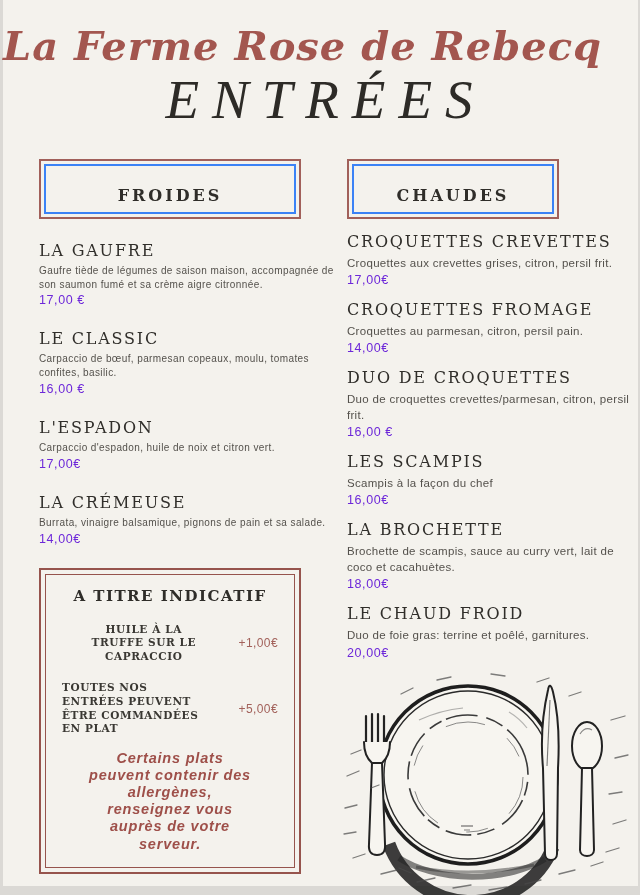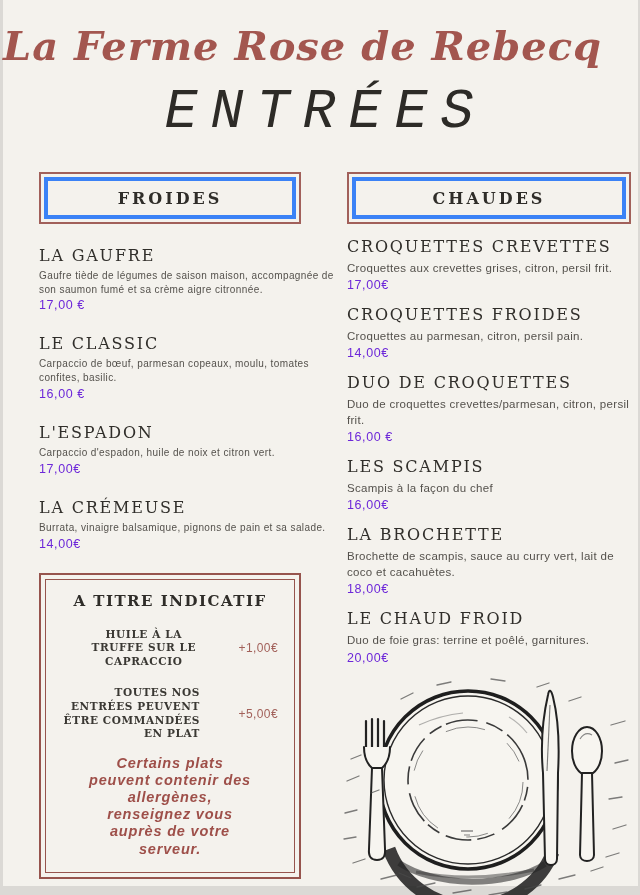--- a/index.html
+++ b/index.html
@@ -19,43 +19,43 @@
   .brand {
     text-align:left;
     font-family:"DejaVu Serif", serif;
     font-style:italic; font-weight:bold;
     font-size:40px; line-height:1.1;
     color:#a3564f;
     letter-spacing:1px;
   }
   .page-title {
     text-align:center;
-    font-family:Liberation Mono, monospace;
+    font-family:Liberation Serif, serif;
     font-style:italic;
     font-size:55px; line-height:1.05;
     color:#2d2b27;
     letter-spacing:13px;
     padding-left:10px;
-    margin-top:16px;
+    margin-top:3px;
   }
   .columns { display:flex; padding:0 36px; margin-top:30px; }
   .col-left  { width:298px; flex:none; }
   .col-right { width:292px; flex:none; margin-left:10px; }
 
   .section-header {
     border:2px solid #a1605a;
     padding:3px;
     width:262px; box-sizing:border-box;
     background:transparent;
   }
-  .col-right .section-header { width:284px; }
+  .col-right .section-header { width:212px; }
   .section-header .shx-inner {
-    border:4px solid #3b82f6;
-    text-align:center;
-    padding:8px 0 7px;
+    border:2px solid #3b82f6;
+    text-align:center;
+    padding:20px 0 7px;
     font-family:"DejaVu Serif", serif;
     font-weight:bold;
     font-size:16px;
     letter-spacing:3px;
     color:#2f2d29;
   }
 
   .item { margin-top:22px; }
   .col-right .item { margin-top:13px; }
   .col-left .item:first-of-type { margin-top:26px; }
@@ -103,21 +103,21 @@
   .notice-label {
     font-family:"DejaVu Serif", serif;
     font-weight:bold;
     font-size:10.5px;
     letter-spacing:0.6px;
     line-height:1.3;
     color:#3a3833;
     flex:1;
   }
   .row-truffe .notice-label { text-align:center; max-width:158px; margin:0 auto 0 18px; }
-  .row-plat  .notice-label { max-width:138px;text-align:right; }
+  .row-plat  .notice-label { max-width:138px; }
   .notice-price { font-size:12px; color:#a2615a; margin-left:auto; letter-spacing:0.4px; }
   .allergy-note {
     margin-top:14px;
     text-align:center;
     font-style:italic; font-weight:bold;
     color:#9e4f49;
     font-size:14.5px;
     line-height:1.18;
     letter-spacing:0.8px;
   }
@@ -186,21 +186,21 @@
       <div class="section-header">
         <div class="shx-inner">CHAUDES</div>
       </div>
 
       <div class="item">
         <div class="item-name">CROQUETTES CREVETTES</div>
         <div class="item-desc">Croquettes aux crevettes grises, citron, persil frit.</div>
         <div class="item-price">17,00€</div>
       </div>
       <div class="item">
-        <div class="item-name">CROQUETTES FROIDES</div>
+        <div class="item-name">CROQUETTES FROMAGE</div>
         <div class="item-desc">Croquettes au parmesan, citron, persil pain.</div>
         <div class="item-price">14,00€</div>
       </div>
       <div class="item">
         <div class="item-name">DUO DE CROQUETTES</div>
         <div class="item-desc">Duo de croquettes crevettes/parmesan, citron, persil frit.</div>
         <div class="item-price">16,00 €</div>
       </div>
       <div class="item">
         <div class="item-name">LES SCAMPIS</div>

